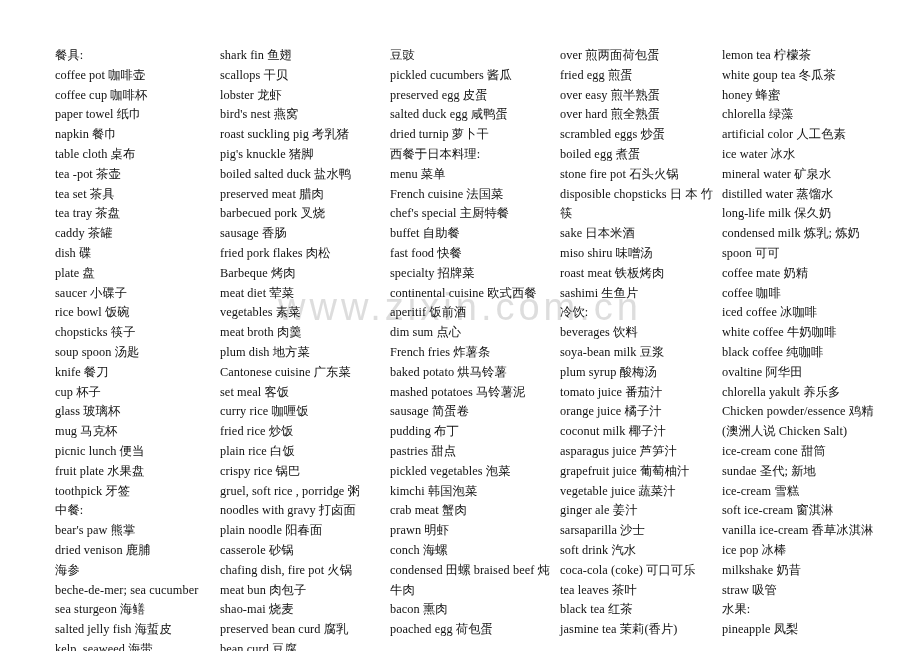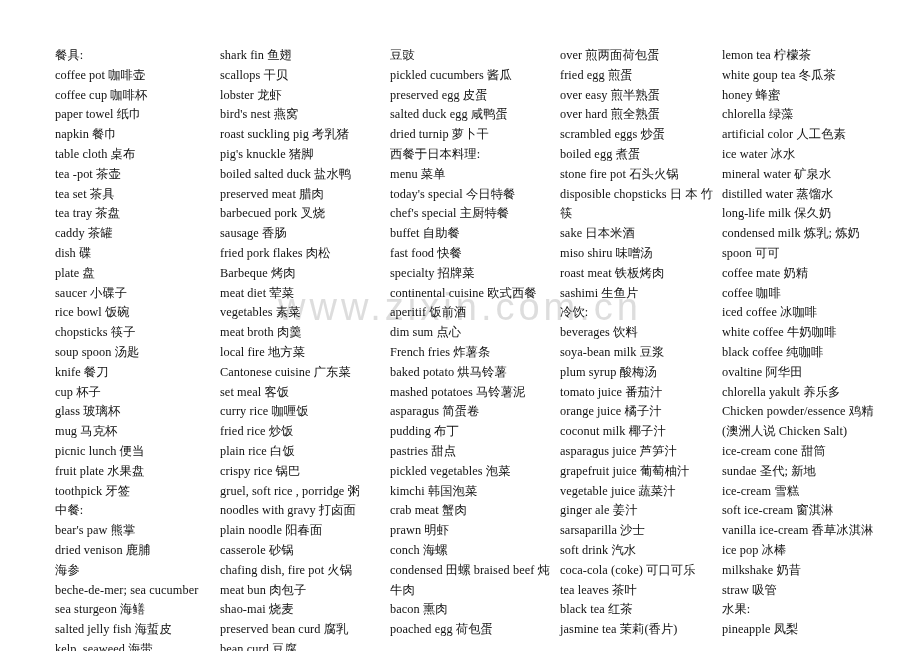--- a/index.html
+++ b/index.html
@@ -111,21 +111,21 @@
         <div class="entry">pig's knuckle  猪脚</div>
         <div class="entry">boiled salted duck  盐水鸭</div>
         <div class="entry">preserved meat  腊肉</div>
         <div class="entry">barbecued pork  叉烧</div>
         <div class="entry">sausage  香肠</div>
         <div class="entry">fried pork flakes  肉松</div>
         <div class="entry">Barbeque  烤肉</div>
         <div class="entry">meat diet  荤菜</div>
         <div class="entry">vegetables  素菜</div>
         <div class="entry">meat broth  肉羹</div>
-        <div class="entry">local fire  地方菜</div>
+        <div class="entry">plum dish  地方菜</div>
         <div class="entry">Cantonese cuisine  广东菜</div>
         <div class="entry">set meal  客饭</div>
         <div class="entry">curry rice  咖喱饭</div>
         <div class="entry">fried rice  炒饭</div>
         <div class="entry">plain rice  白饭</div>
         <div class="entry">crispy rice  锅巴</div>
         <div class="entry">gruel, soft rice , porridge  粥</div>
         <div class="entry">noodles with gravy  打卤面</div>
         <div class="entry">plain noodle  阳春面</div>
         <div class="entry">casserole  砂锅</div>
@@ -136,32 +136,32 @@
         <div class="entry">bean curd  豆腐</div>
       </div>
     <div class="col col-2">
         <div class="entry">豆豉</div>
         <div class="entry">pickled cucumbers  酱瓜</div>
         <div class="entry">preserved egg  皮蛋</div>
         <div class="entry">salted duck egg  咸鸭蛋</div>
         <div class="entry">dried turnip  萝卜干</div>
         <div class="entry">西餐于日本料理:</div>
         <div class="entry">menu  菜单</div>
-        <div class="entry">today's special  今日特餐</div>
+        <div class="entry">French cuisine  法国菜</div>
         <div class="entry">chef's special  主厨特餐</div>
         <div class="entry">buffet  自助餐</div>
         <div class="entry">fast food  快餐</div>
         <div class="entry">specialty  招牌菜</div>
         <div class="entry">continental cuisine  欧式西餐</div>
         <div class="entry">aperitif  饭前酒</div>
         <div class="entry">dim sum  点心</div>
         <div class="entry">French fries  炸薯条</div>
         <div class="entry">baked potato  烘马铃薯</div>
         <div class="entry">mashed potatoes  马铃薯泥</div>
-        <div class="entry">asparagus  简蛋卷</div>
+        <div class="entry">sausage  简蛋卷</div>
         <div class="entry">pudding  布丁</div>
         <div class="entry">pastries  甜点</div>
         <div class="entry">pickled vegetables  泡菜</div>
         <div class="entry">kimchi  韩国泡菜</div>
         <div class="entry">crab meat  蟹肉</div>
         <div class="entry">prawn  明虾</div>
         <div class="entry">conch  海螺</div>
         <div class="entry">condensed  田螺 braised beef  炖</div>
         <div class="entry">牛肉</div>
         <div class="entry">bacon  熏肉</div>

